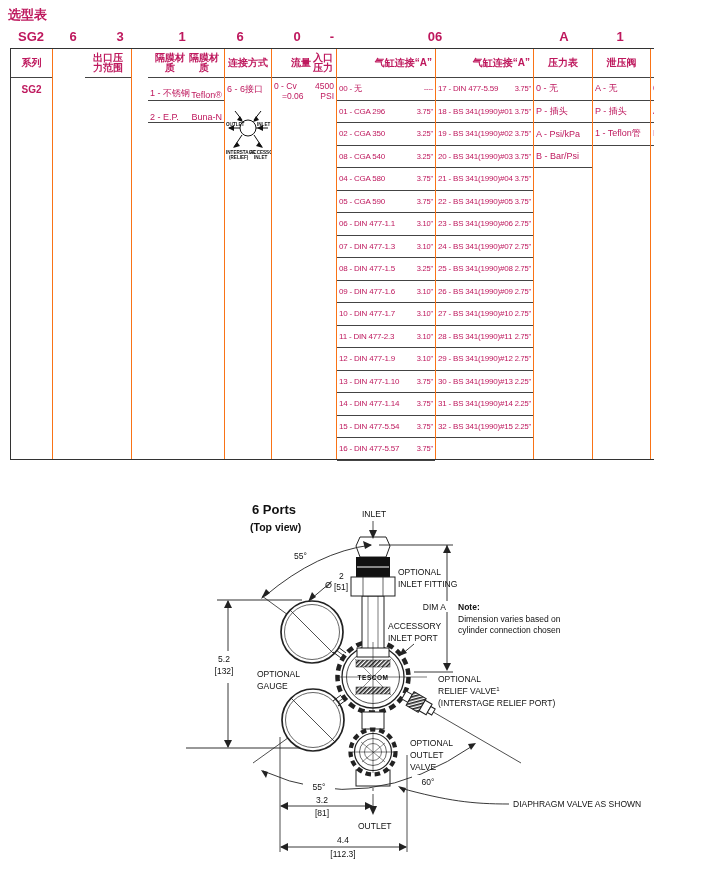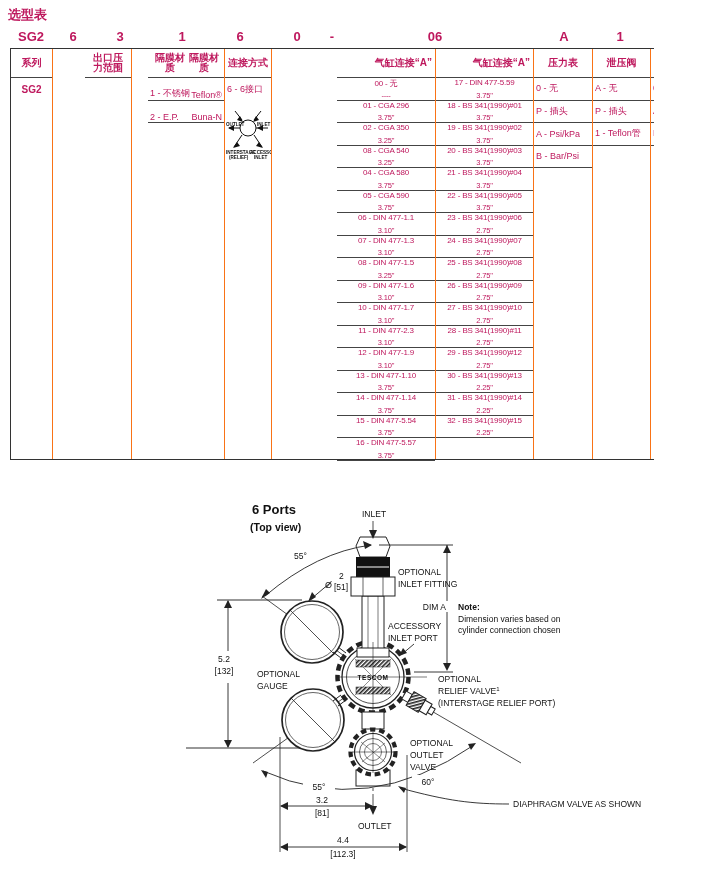--- a/index.html
+++ b/index.html
@@ -12,21 +12,21 @@
   .col.last{border-right:none;}
   .th{height:29px;border-bottom:1.5px solid #444;display:flex;align-items:center;justify-content:center;
       font-weight:bold;font-size:10px;line-height:10.5px;text-align:center;box-sizing:border-box;}
   .th.split{justify-content:flex-end;padding:0 3px;}
   .th .sub{display:block;}
   .cell{height:22.5px;border-bottom:1px solid #444;display:flex;align-items:center;
         font-size:9px;padding:0 2px;box-sizing:border-box;white-space:nowrap;}
   .cell.nb{border-bottom:none;}
   .cell.bold{font-weight:bold;font-size:10px;justify-content:center;}
   .cell.split{justify-content:space-between;align-items:flex-end;}
-  .cyl .cell{font-size:8px;letter-spacing:-0.2px;justify-content:space-between;flex-direction:column;}
+  .cyl .cell{font-size:8px;letter-spacing:-0.2px;justify-content:space-between;}
   .cyl .dim{font-size:7.5px;}
   .flowblock{font-size:8.5px;padding:3px 2px 0 2px;}
   .flowblock .row{display:flex;justify-content:space-between;line-height:10px;}
   .flowblock .row.ind{padding-left:8px;}
   .miniports{display:block;margin:2px auto 0 auto;}
   .diagram{position:absolute;left:180px;top:490px;width:538px;height:379px;}
   .diagram text{font-family:"Liberation Sans",sans-serif;fill:#111;}
 </style>
 </head>
 <body>
@@ -101,20 +101,36 @@
           <text x="1" y="23">OUTLET</text>
           <text x="32" y="23">INLET</text>
           <text x="1" y="51">INTERSTAGE</text>
           <text x="4" y="56">(RELIEF)</text>
           <text x="25" y="51">ACCESSORY</text>
           <text x="29" y="56">INLET</text>
         </g>
       </svg>
     </div>
 
+    <div class="col" style="left:261px;width:65px">
+      <div class="th split">
+        <span>流量</span>
+        <span style="width:22px;text-align:right">入口压力</span>
+      </div>
+      <div class="flowblock">
+        <div class="row">
+            <span>0 - Cv</span>
+            <span>4500</span>
+          </div>
+        <div class="row ind">
+            <span>=0.06</span>
+            <span>PSI</span>
+          </div>
+      </div>
+    </div>
 
     <div class="col cyl" style="left:326px;width:99px">
       <div class="th split">
         <span>气缸连接</span>
           <span>“A”</span>
       </div>
       <div>
         <div class="cell">
           <span>00 - 无</span>
           <span class="dim">----</span>

